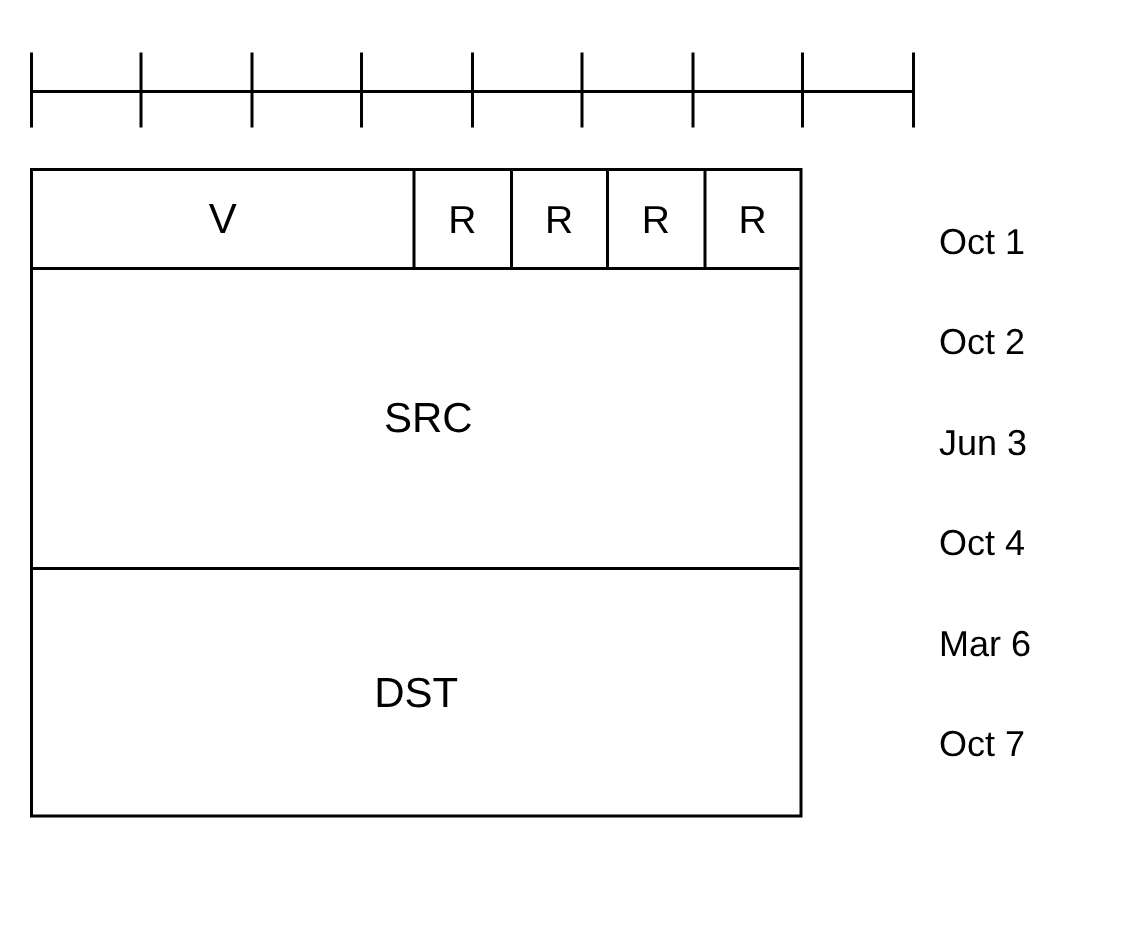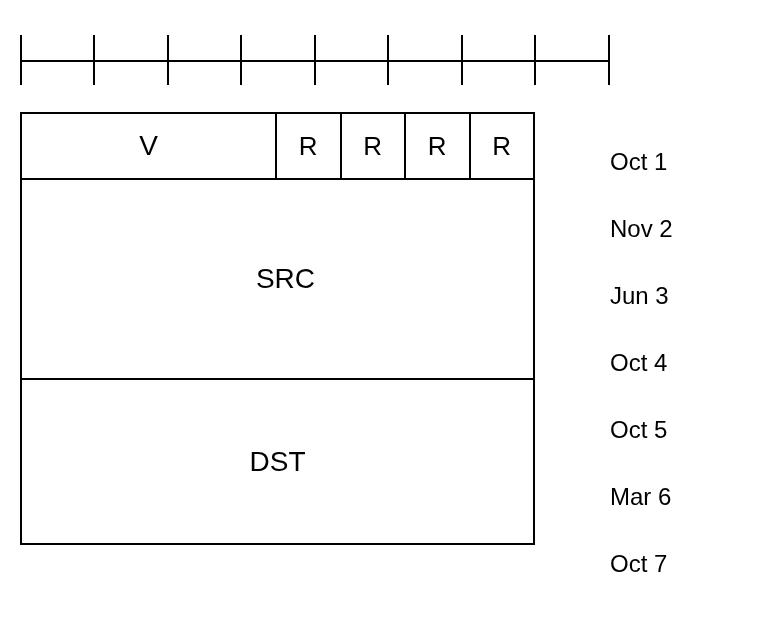--- a/index.html
+++ b/index.html
@@ -69,21 +69,21 @@
     .r-cell:last-child { border-right: none; }
     .big-cell {
       flex: 1 1 auto;
       display: flex;
       align-items: center;
       justify-content: center;
       font-size: 28px;
     }
     .labels {
       position: absolute;
-      left: 610px;
+      left: 626px;
       top: 128px;
       display: flex;
       flex-direction: column;
     }
     .lbl {
       height: 67px;
       display: flex;
       align-items: center;
       font-size: 24px;
     }
@@ -115,19 +115,18 @@
   <div class="row row2">
     <div class="big-cell">SRC</div>
   </div>
   <div class="row row3">
     <div class="big-cell">DST</div>
   </div>
 </div>
 
 <div class="labels">
   <div class="lbl">Oct 1</div>
-  <div class="lbl">Nov 2</div>
+  <div class="lbl">Oct 2</div>
   <div class="lbl">Jun 3</div>
   <div class="lbl">Oct 4</div>
-  <div class="lbl">Oct 5</div>
   <div class="lbl">Mar 6</div>
   <div class="lbl">Oct 7</div>
 </div>
 
 </body></html>

